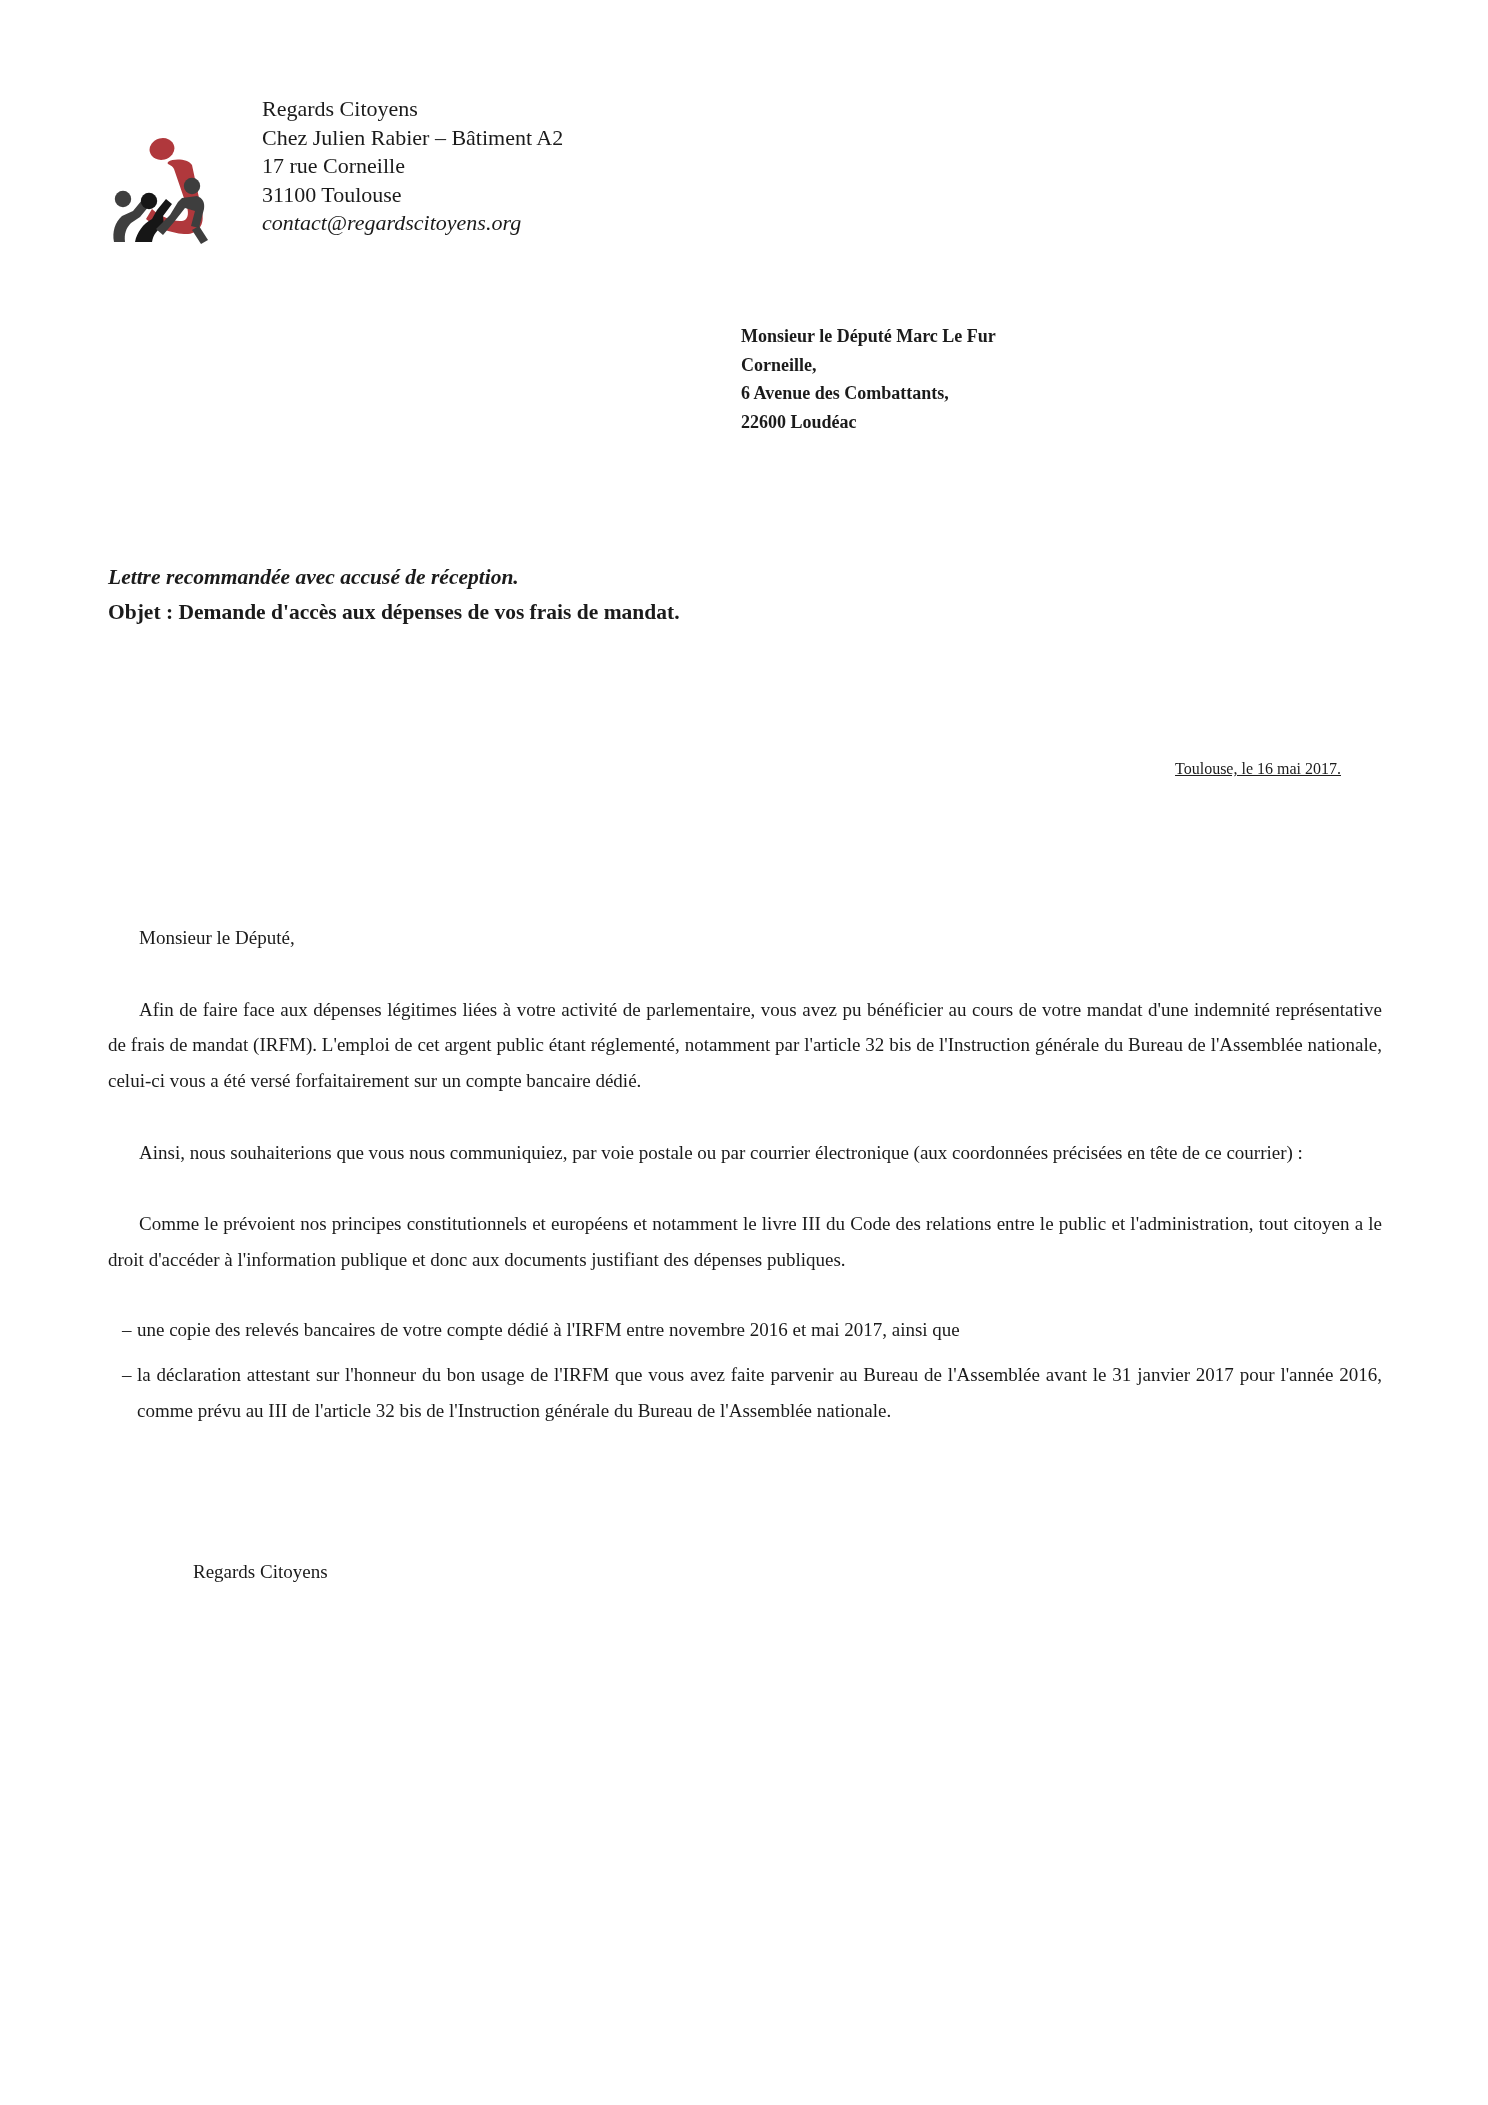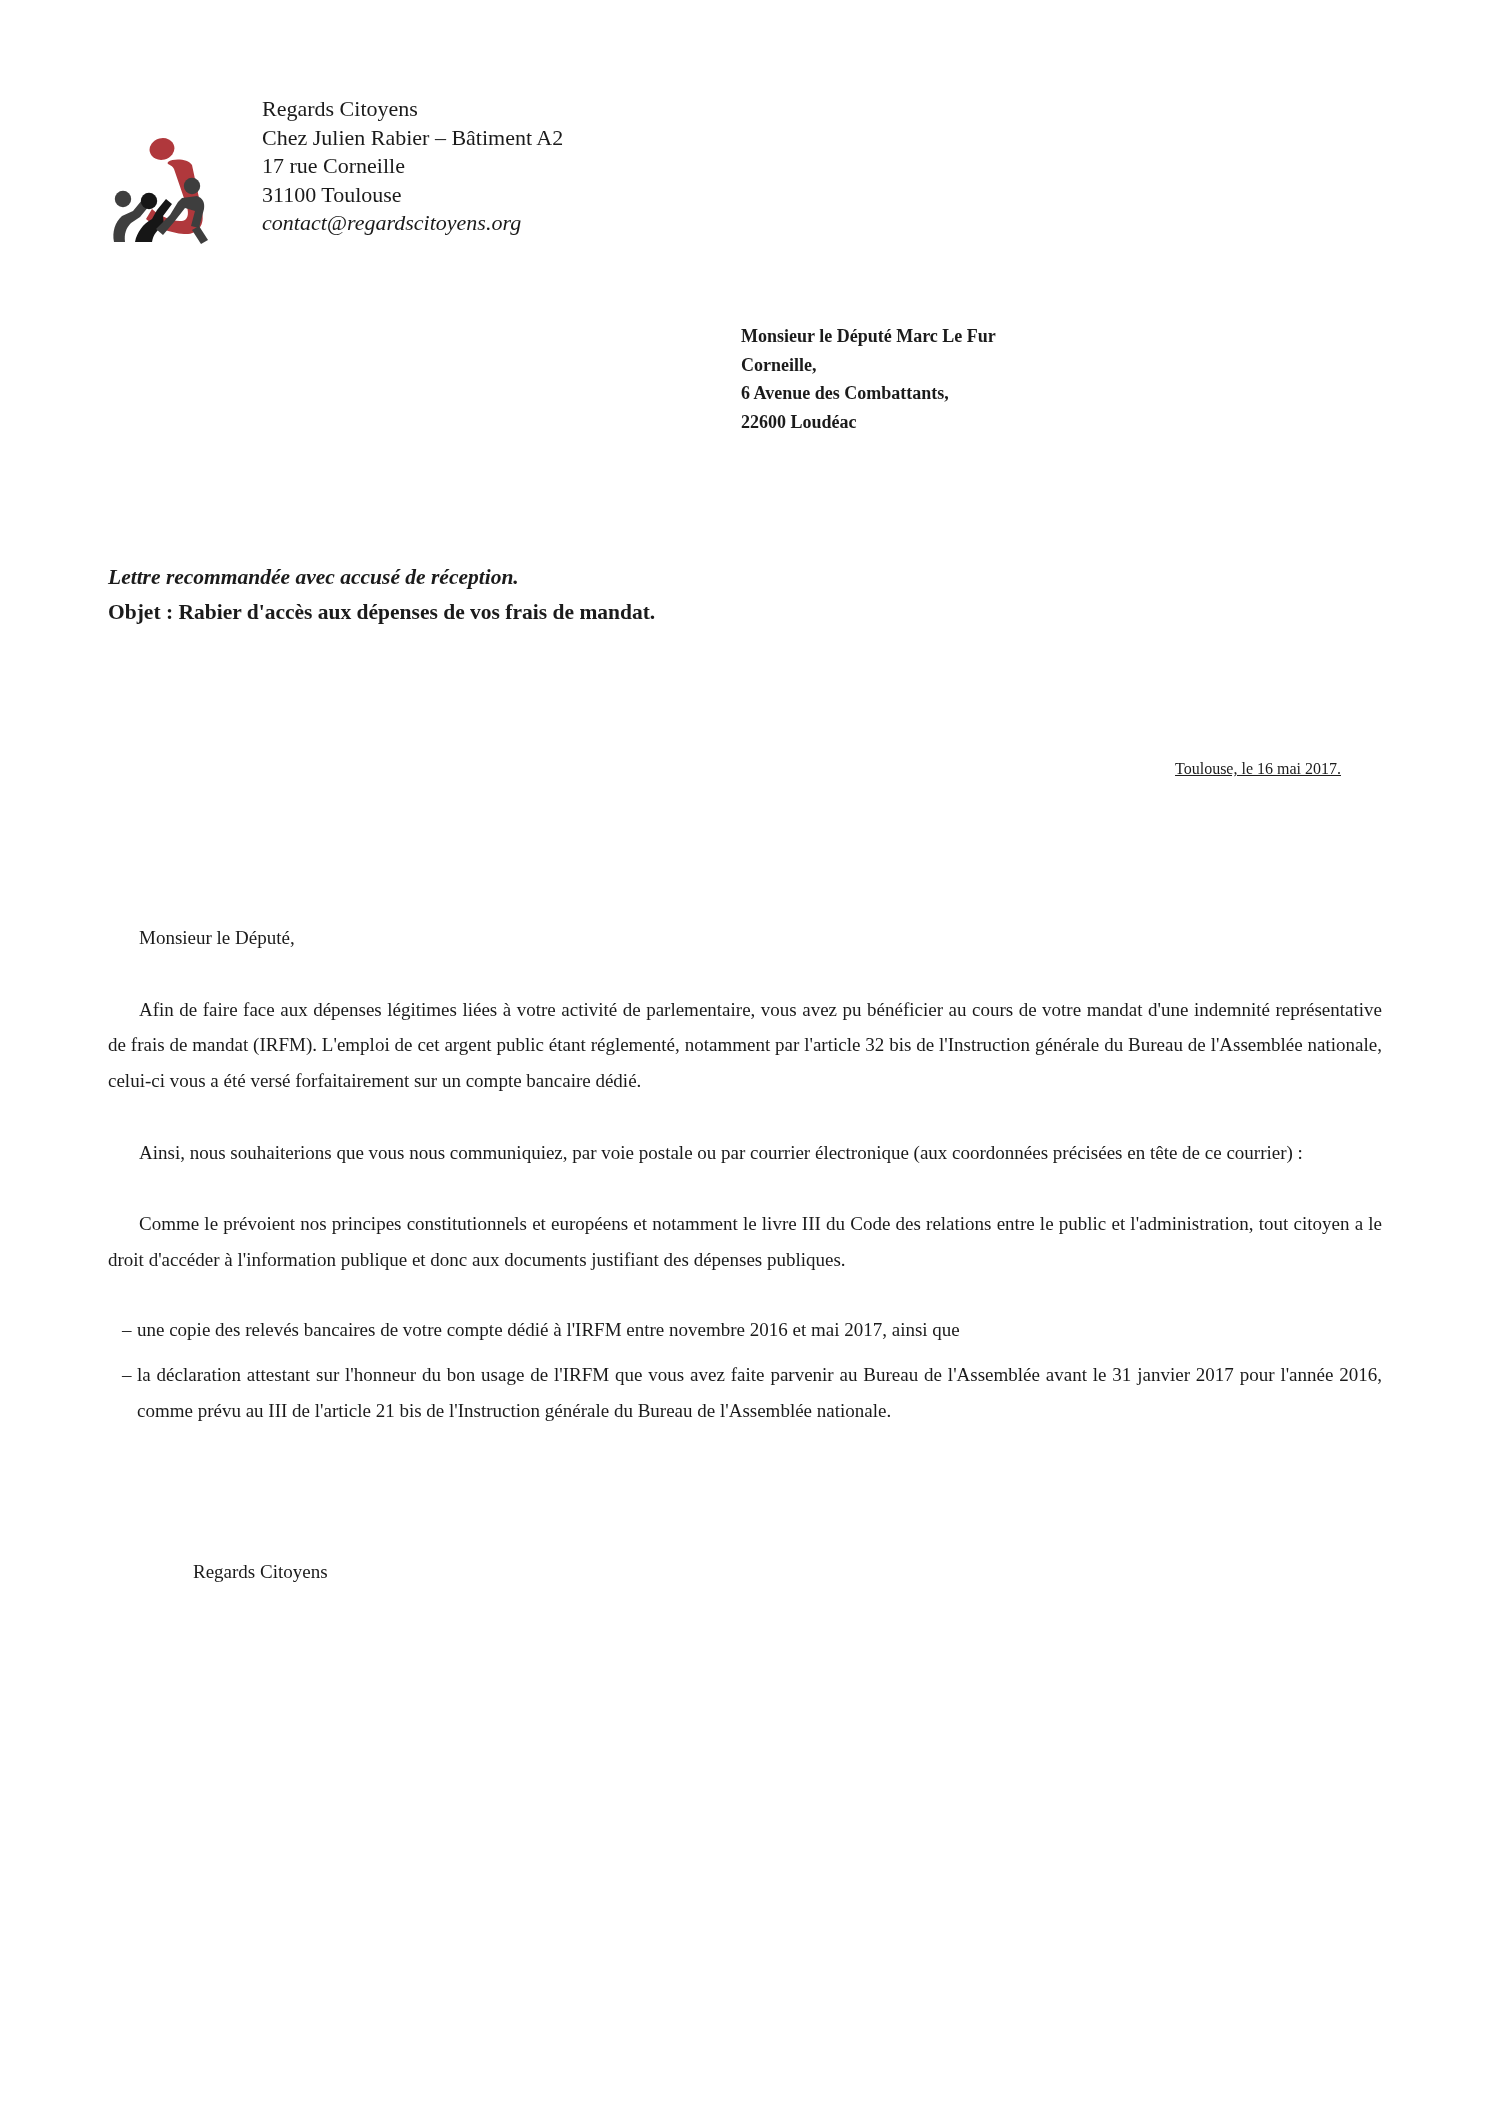--- a/index.html
+++ b/index.html
@@ -77,38 +77,38 @@
 
 <div class="abs recipient">
   <div>Monsieur le Député Marc Le Fur</div>
   <div>Corneille,</div>
   <div>6 Avenue des Combattants,</div>
   <div>22600 Loudéac</div>
 </div>
 
 <div class="abs reference">
   <div class="registered">Lettre recommandée avec accusé de réception.</div>
-  <div>Objet : Rabier d'accès aux dépenses de vos frais de mandat.</div>
+  <div>Objet : Demande d'accès aux dépenses de vos frais de mandat.</div>
 </div>
 
 <div class="abs dateline">Toulouse, le 16 mai 2017.</div>
 
 <div class="abs main">
   <div class="salutation">Monsieur le Député,</div>
 
   <p>Afin de faire face aux dépenses légitimes liées à votre activité de parlementaire, vous avez pu bénéficier au cours de votre mandat d'une indemnité représentative de frais de mandat (IRFM). L'emploi de cet argent public étant réglementé, notamment par l'article 32 bis de l'Instruction générale du Bureau de l'Assemblée nationale, celui-ci vous a été versé forfaitairement sur un compte bancaire dédié.</p>
   <p>Ainsi, nous souhaiterions que vous nous communiquiez, par voie postale ou par courrier électronique (aux coordonnées précisées en tête de ce courrier) :</p>
   <p>Comme le prévoient nos principes constitutionnels et européens et notamment le livre III du Code des relations entre le public et l'administration, tout citoyen a le droit d'accéder à l'information publique et donc aux documents justifiant des dépenses publiques.</p>
 
   <div class="demands">
     <div class="demand-item">
       <span class="dash">–</span>
       <span>une copie des relevés bancaires de votre compte dédié à l'IRFM entre novembre 2016 et mai 2017, ainsi que</span>
     </div>
     <div class="demand-item">
       <span class="dash">–</span>
-      <span>la déclaration attestant sur l'honneur du bon usage de l'IRFM que vous avez faite parvenir au Bureau de l'Assemblée avant le 31 janvier 2017 pour l'année 2016, comme prévu au III de l'article 21 bis de l'Instruction générale du Bureau de l'Assemblée nationale.</span>
+      <span>la déclaration attestant sur l'honneur du bon usage de l'IRFM que vous avez faite parvenir au Bureau de l'Assemblée avant le 31 janvier 2017 pour l'année 2016, comme prévu au III de l'article 32 bis de l'Instruction générale du Bureau de l'Assemblée nationale.</span>
     </div>
   </div>
 
 
   <div class="signature">Regards Citoyens</div>
 </div>
 
 </body></html>

